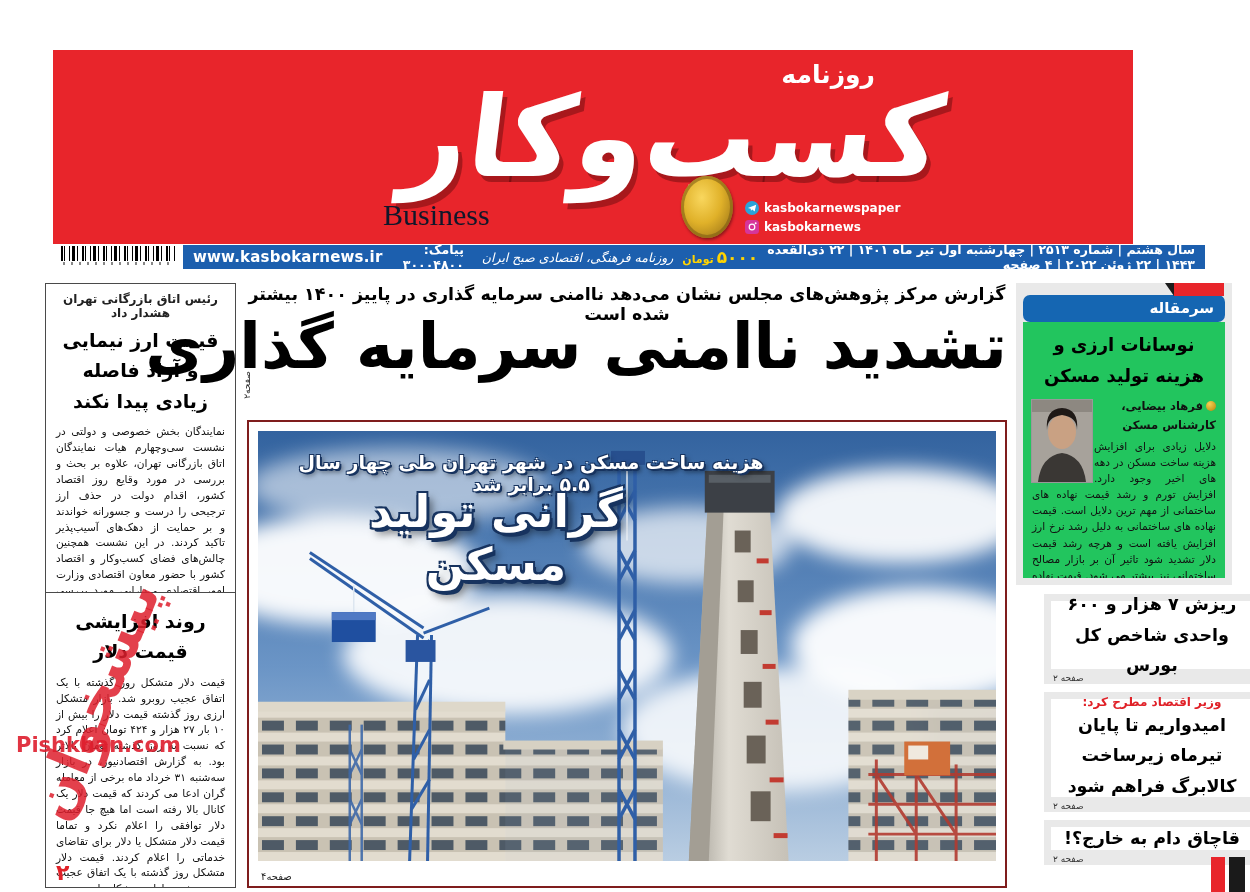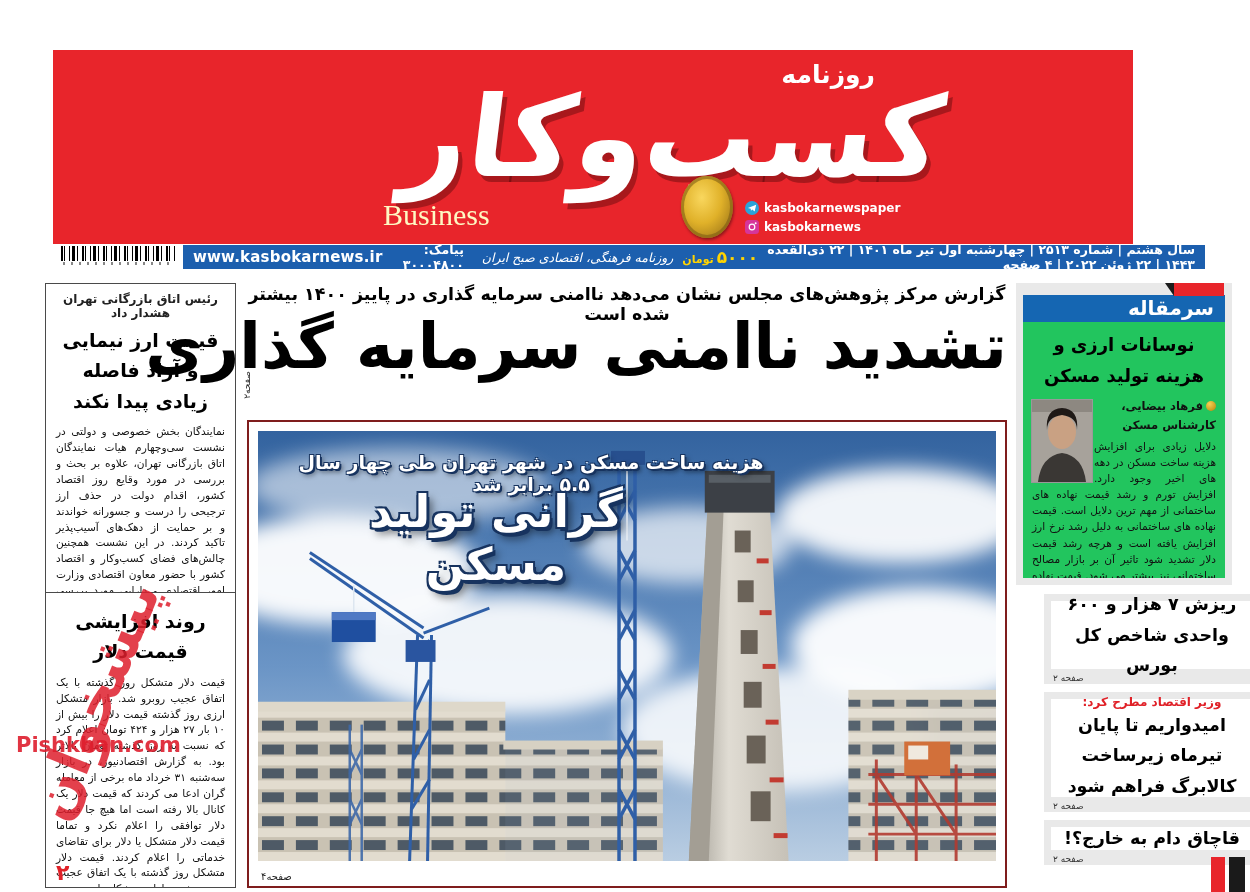--- a/index.html
+++ b/index.html
@@ -5,21 +5,21 @@
   * { margin:0; padding:0; box-sizing:border-box; }
   html,body { background:#ffffff; }
   body { font-family:"DejaVu Sans", sans-serif; }
   .page { position:relative; width:1250px; height:892px; background:#fff; overflow:hidden; direction:rtl; }
 
   
   .masthead { position:absolute; left:53px; top:50px; width:1080px; height:194px; background:#e8252b; }
   .mh-label { position:absolute; top:10px; right:258px; color:#fff; font-size:25px; font-weight:bold; }
   .mh-logo { position:absolute; top:26px; right:190px; color:#fff; font-size:112px; font-weight:bold; line-height:1.1;
              transform:skewX(-7deg); text-shadow:5px 6px 0 rgba(50,0,0,.35); white-space:nowrap; }
-  .mh-en { position:absolute; left:330px; bottom:12px; color:#fef9c3; font-size:30px; direction:ltr;
+  .mh-en { position:absolute; left:330px; bottom:12px; color:#0f172a; font-size:30px; direction:ltr;
            font-family:"Liberation Serif", serif; }
   .coin { position:absolute; left:628px; bottom:6px; width:52px; height:62px; border-radius:50%;
           background:radial-gradient(ellipse at 40% 35%, #f9d75e 0%, #e0b129 45%, #a87f1b 80%, #8a681a 100%);
           box-shadow:inset 0 0 0 3px rgba(120,88,20,.55), 1px 2px 3px rgba(0,0,0,.4); }
   .socials { position:absolute; left:692px; bottom:10px; display:flex; flex-direction:column; gap:5px; direction:ltr; }
   .soc-row { display:flex; align-items:center; gap:5px; color:#fff; font-size:12px; font-weight:bold; }
   .soc-row svg { width:14px; height:14px; display:block; }
 
   
   .barcode-box { position:absolute; left:53px; top:245px; width:130px; height:24px; background:#fff; }
@@ -70,21 +70,21 @@
   .ph-title { position:absolute; top:54px; left:58px; width:360px; text-align:center; font-size:45px; font-weight:bold;
               color:#fff; z-index:3;
               text-shadow:-2px -2px 0 #17335f, 2px -2px 0 #17335f, -2px 2px 0 #17335f, 3px 4px 0 #17335f, 5px 6px 8px rgba(0,0,0,.55); }
 
   
   .rcard { position:absolute; left:1016px; width:216px; background:#e9e9e9; }
   .editorial { top:283px; height:302px; }
   .ed-tab { position:absolute; top:0; right:8px; width:50px; height:13px; background:#e8252b; z-index:2; }
   .ed-tab::after { content:""; position:absolute; left:-9px; top:0; border-top:13px solid #1c1c1c; border-left:9px solid transparent; }
   .ed-header { position:absolute; top:12px; left:7px; right:7px; height:27px; background:#1566b2; color:#fff;
-               font-size:20px; font-weight:bold; line-height:27px; padding-right:11px; }
+               font-size:15px; font-weight:bold; line-height:27px; padding-right:11px;border-radius:7px; }
   .ed-content { position:absolute; top:39px; left:7px; right:7px; bottom:7px; background:#22c55e; padding:7px 9px; overflow:hidden; }
   .ed-title { font-size:18px; font-weight:bold; text-align:center; line-height:1.7; margin:1px 0 6px; color:#000; }
   .ed-portrait { float:left; width:60px; height:82px; margin:3px 2px 4px 0; outline:1px solid #999; }
   .ed-portrait svg { width:100%; height:100%; display:block; }
   .ed-author { font-size:11.5px; font-weight:bold; line-height:1.6; color:#111; }
   .gold-dot { display:inline-block; width:10px; height:10px; border-radius:50%; vertical-align:-1px; margin-left:3px;
               background:radial-gradient(circle at 35% 30%, #f7d154, #c89a1d 70%, #8a681a); }
   .ed-body { font-size:10.6px; line-height:1.52; text-align:justify; color:#111; margin-top:4px; }
 
   .scard { position:absolute; left:1044px; width:216px; background:#e9e9e9; }

